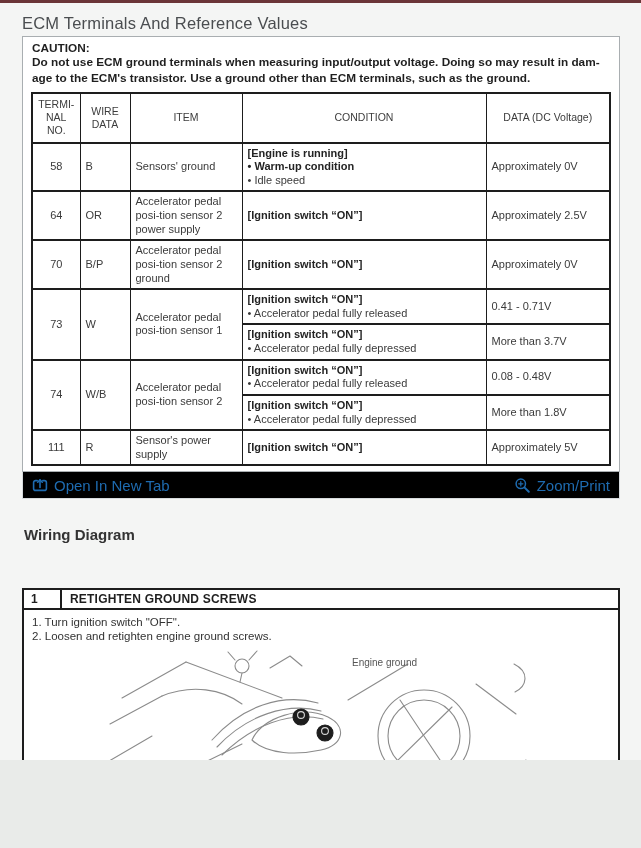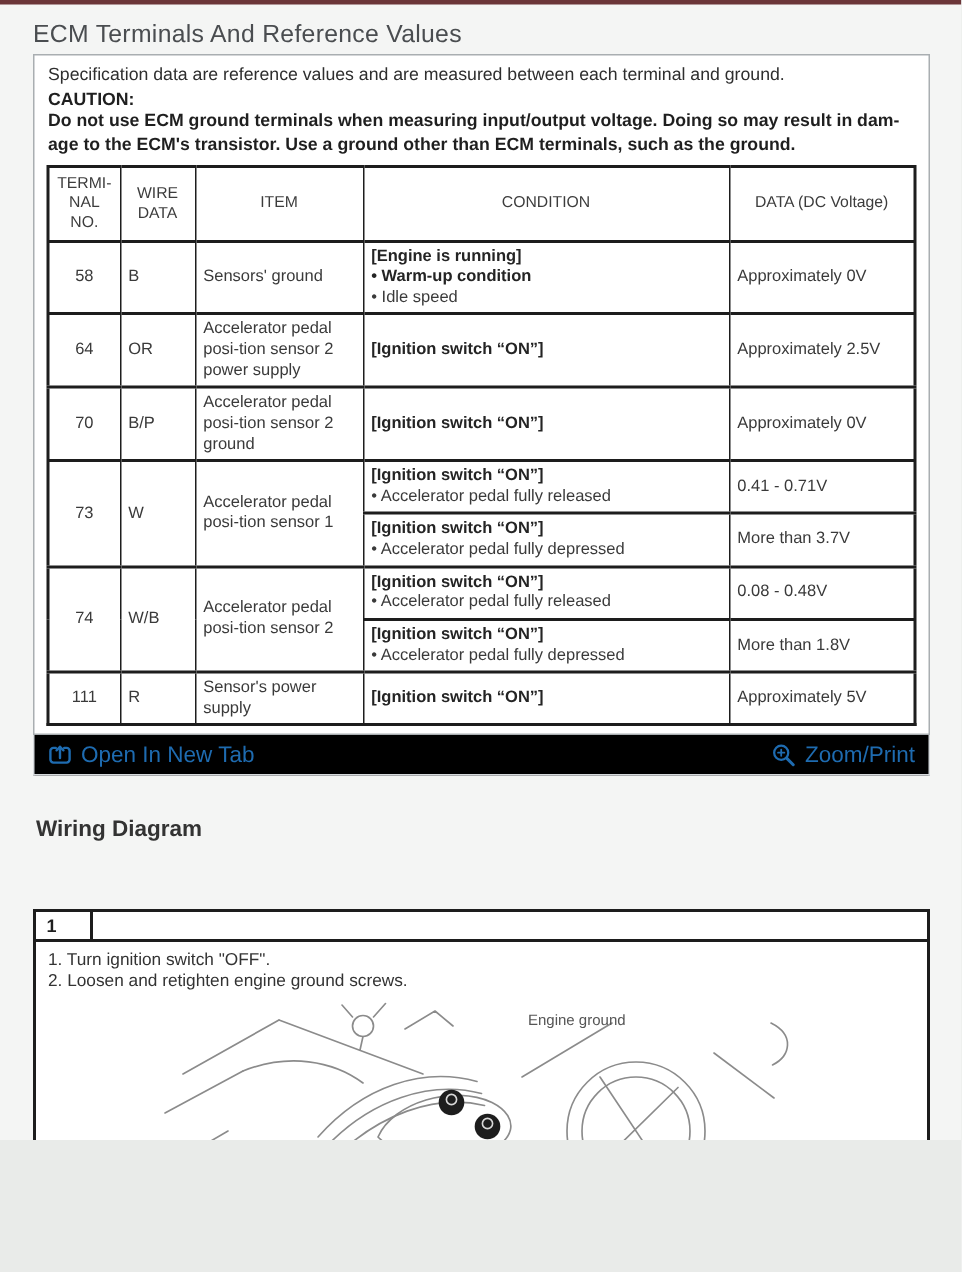--- a/index.html
+++ b/index.html
@@ -85,21 +85,20 @@
 </head>
 <body>
 
 <div class="page">
   <div class="topbar"></div>
   <div class="content">
 
     <h1 class="page-title">ECM Terminals And Reference Values</h1>
 
     <div class="panel">
-      <p class="intro">Specification data are reference values and are measured between each terminal and ground.</p>
       <p class="caution-label">CAUTION:</p>
       <p class="caution-text">Do not use ECM ground terminals when measuring input/output voltage. Doing so may result in dam-age to the ECM's transistor. Use a ground other than ECM terminals, such as the ground.</p>
 
       <table class="ecm-table">
         <colgroup>
           <col style="width:48px">
             <col style="width:50px">
             <col style="width:112px">
             <col style="width:244px">
             <col>
@@ -218,20 +217,21 @@
         </span>
         <span>Zoom/Print</span>
       </a>
     </div>
 
     <h2 class="wiring-title">Wiring Diagram</h2>
 
     <div class="diagram-box">
       <div class="step-header">
         <div class="step-no">1</div>
+        <div class="step-title">RETIGHTEN GROUND SCREWS</div>
       </div>
       <div class="step-body">
         <div class="instr">1. Turn ignition switch "OFF".</div>
         <div class="instr">2. Loosen and retighten engine ground screws.</div>
 
         <div class="figure">
           <svg class="sketch" width="445" height="154" viewBox="0 0 445 154">
             <g fill="none" stroke="#8b8b8b" stroke-width="1.1" stroke-linecap="round">
 
               <path d="M28,52 L92,16"></path>

